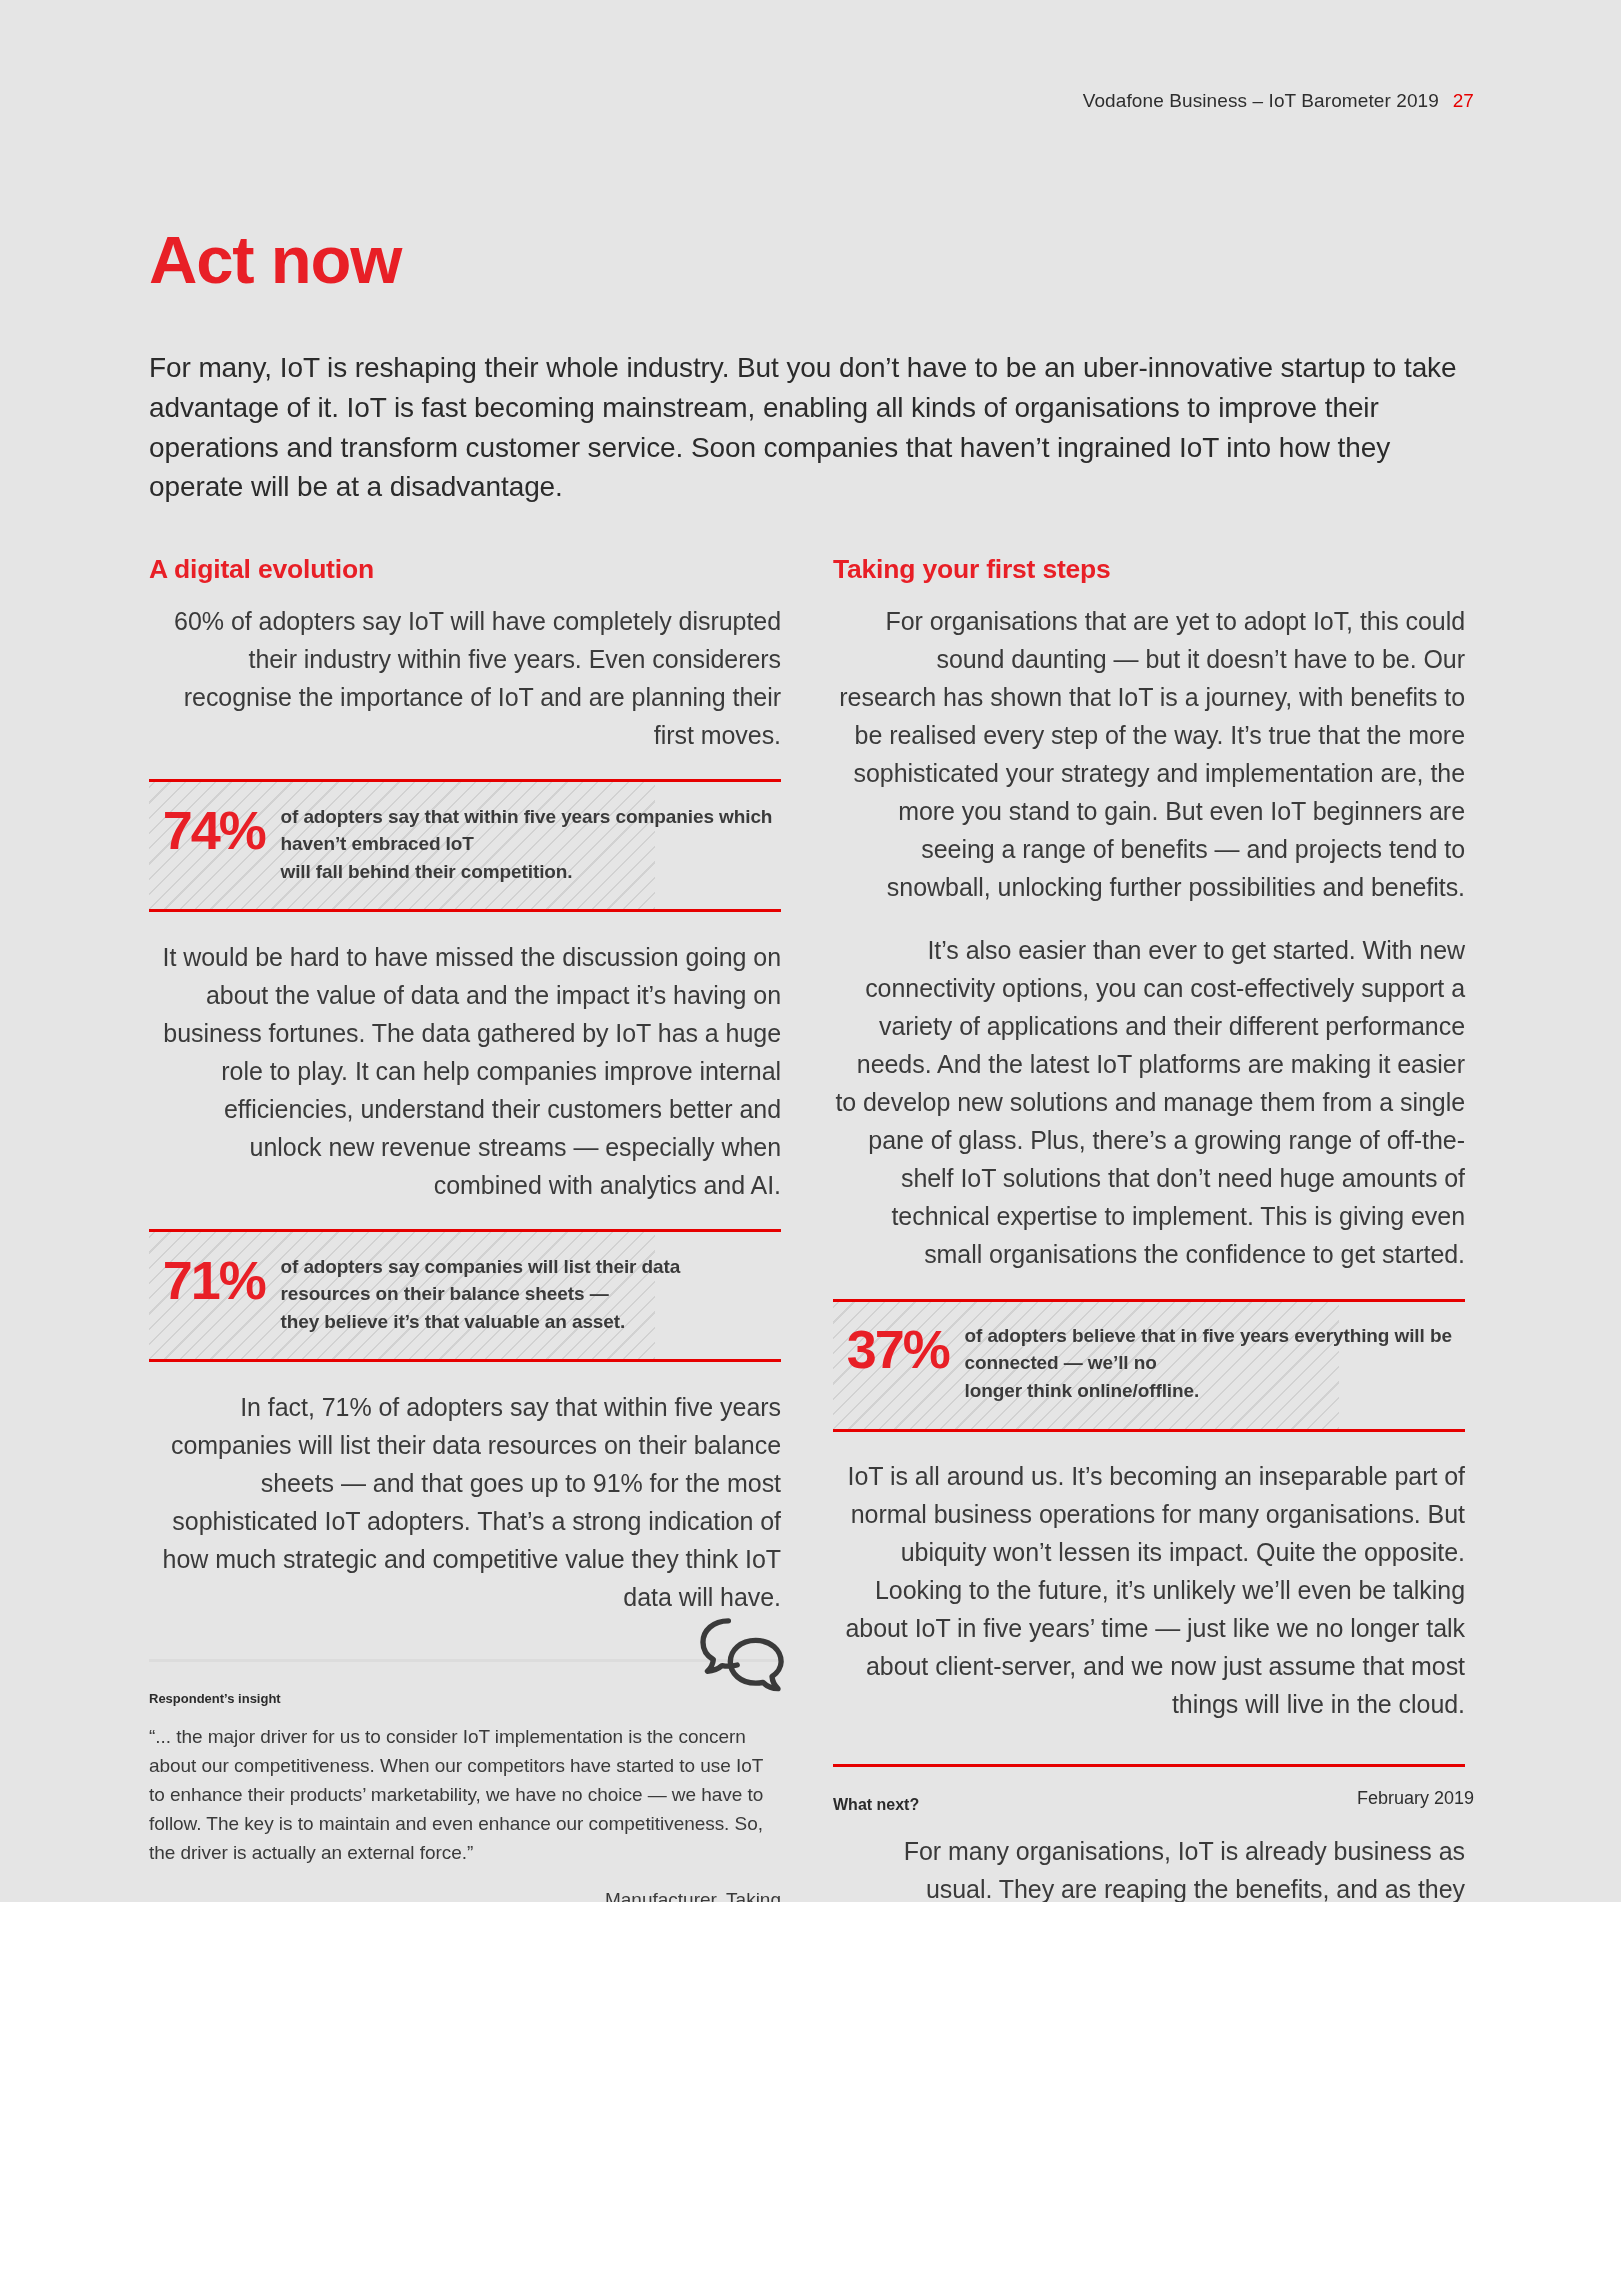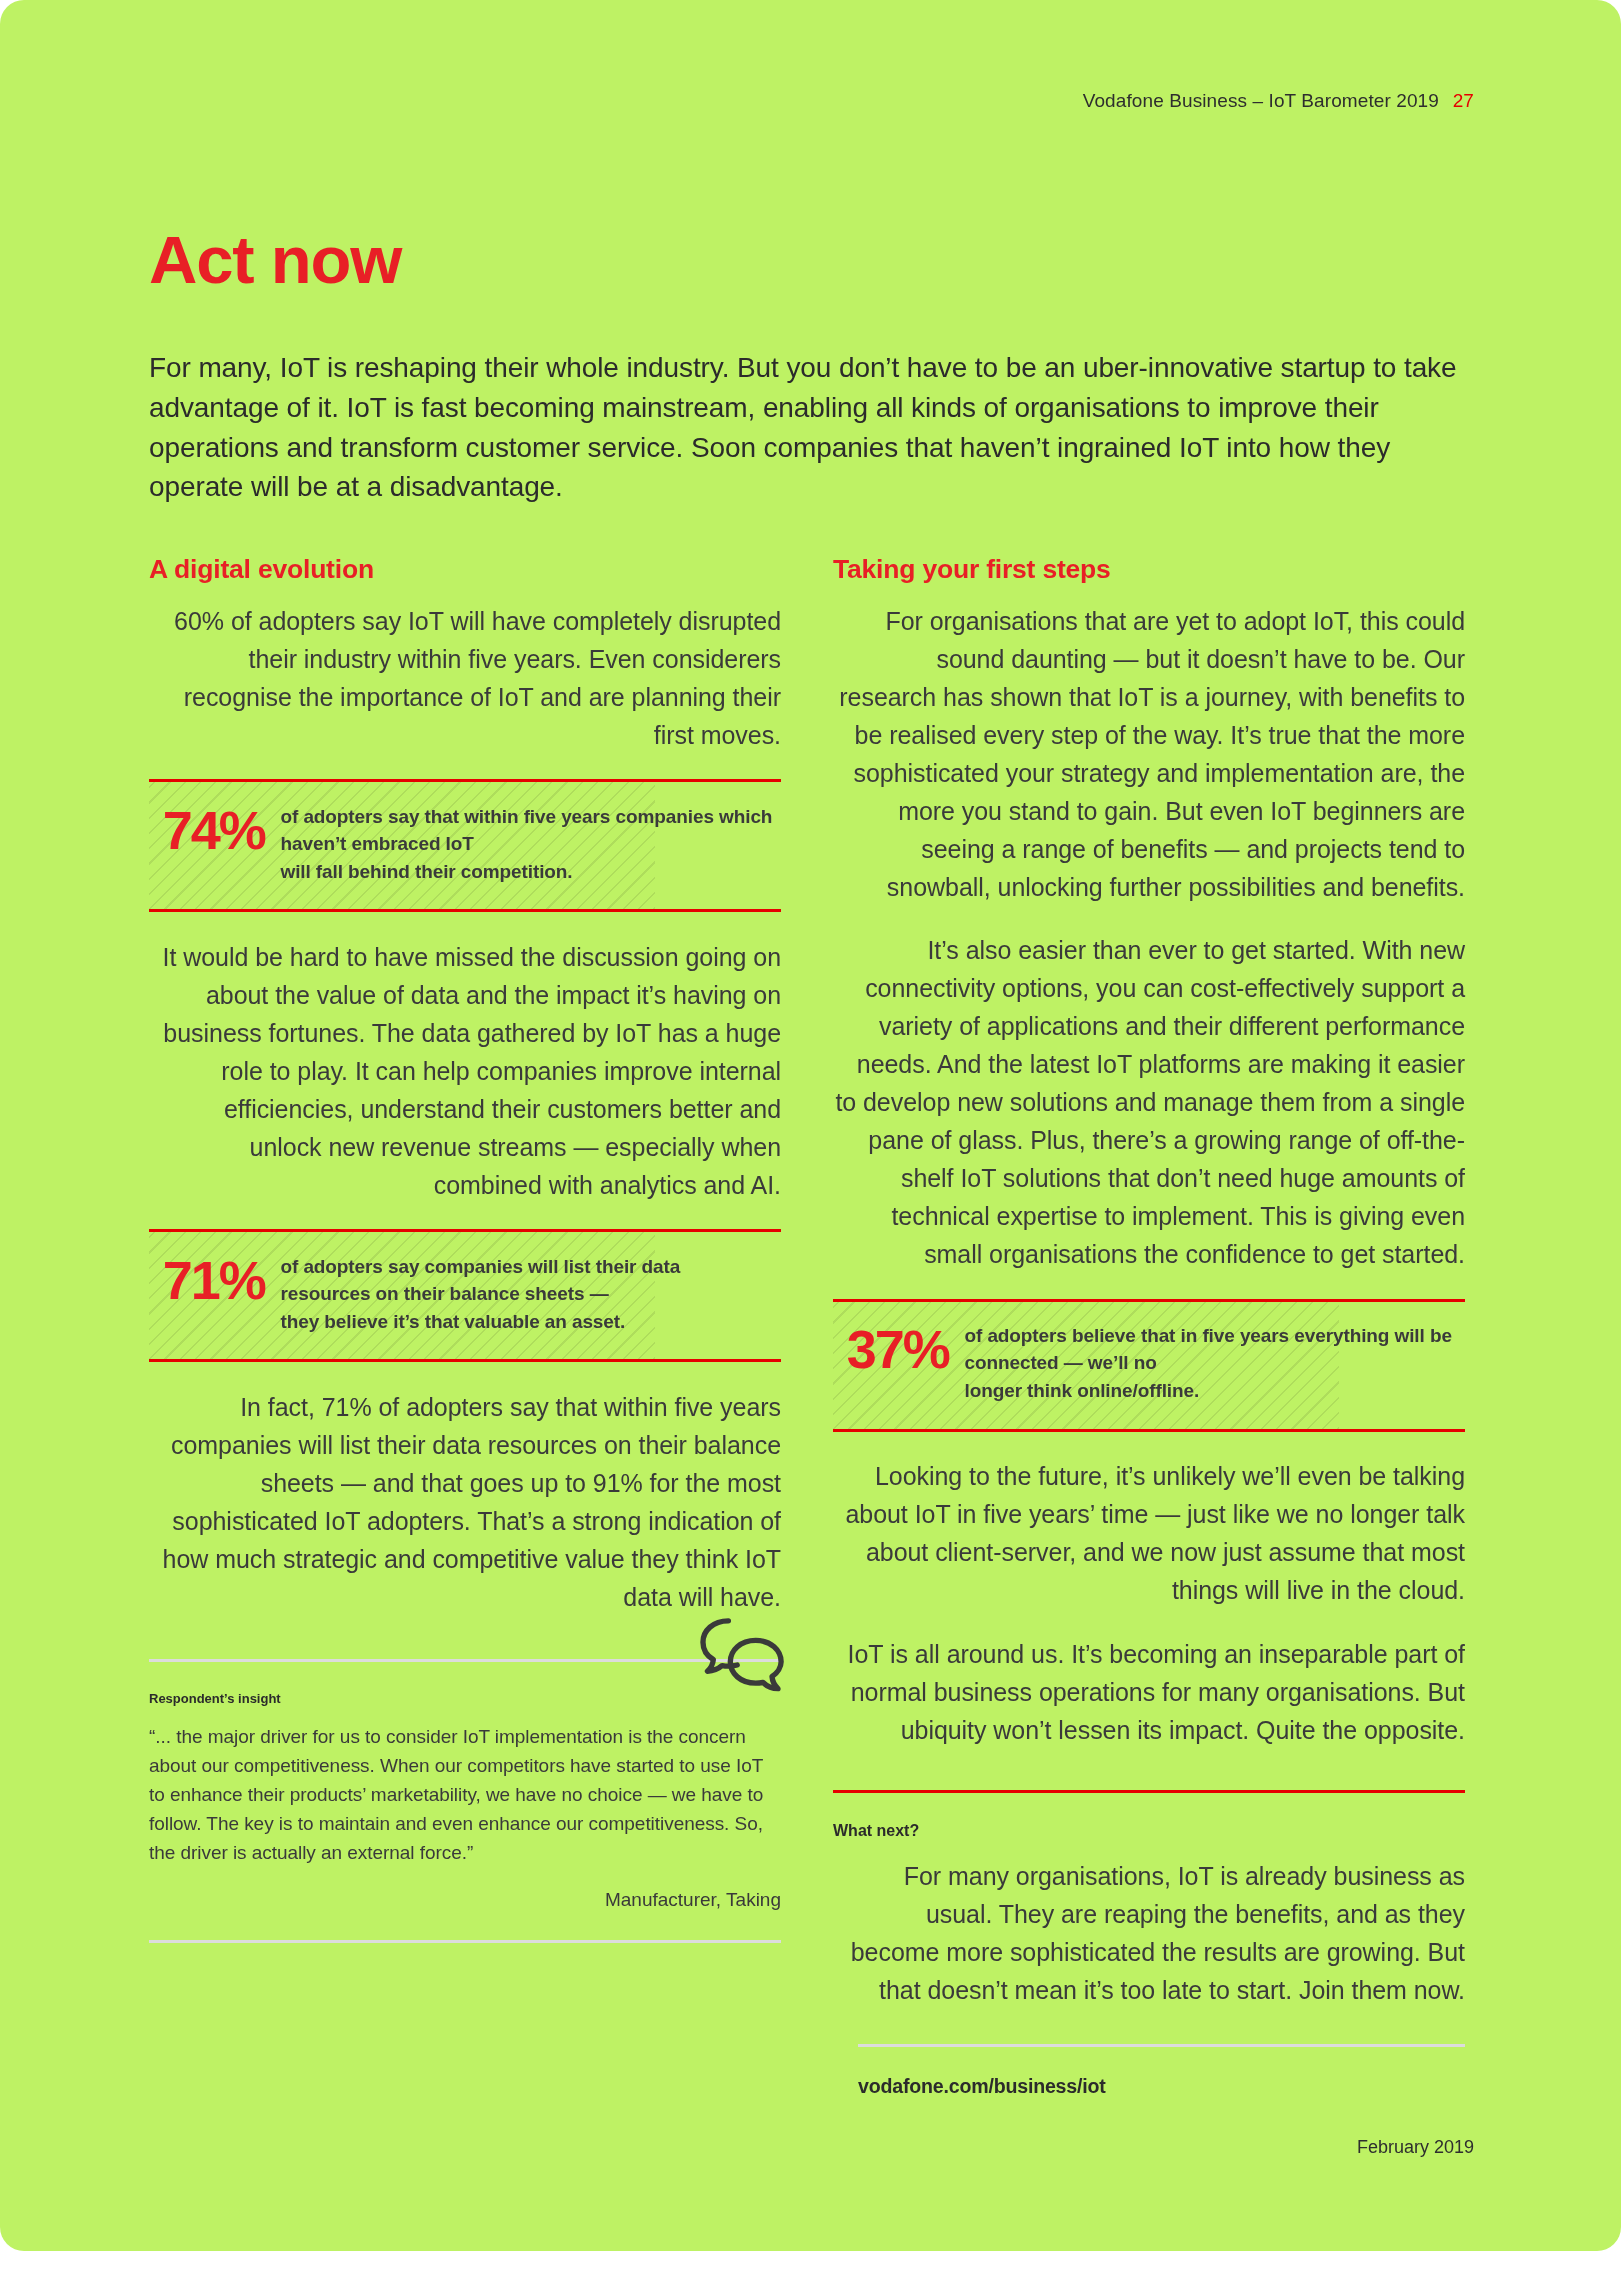--- a/index.html
+++ b/index.html
@@ -7,25 +7,24 @@
     padding: 0;
     background: #ffffff;
   }
   body {
     font-family: "Liberation Sans", sans-serif;
     color: #3c3c3c;
   }
   .page {
     position: relative;
     width: 1621px;
-    height: 2251px;
-    background: #bef264;
+    height: 1902px;
+    background: #e5e5e5;
     box-sizing: border-box;
     overflow: hidden;
-    border-radius: 24px;
   }
 
   
   .running-head {
     position: absolute;
     top: 90px;
     right: 147px;
     font-size: 19px;
     color: #2e2e2e;
     letter-spacing: 0.1px;
@@ -279,22 +278,22 @@
       <div class="hatch"></div>
       <div class="stat-inner">
         <span class="pct">37%</span>
         <div class="stat-text">
           <span>of adopters believe that in five years everything will be connected — we’ll no</span>
           <span class="wrap-under">longer think online/offline.</span>
         </div>
       </div>
     </div>
 
+    <p class="body tight">IoT is all around us. It’s becoming an inseparable part of normal business operations for many organisations. But ubiquity won’t lessen its impact. Quite the opposite.</p>
     <p class="body">Looking to the future, it’s unlikely we’ll even be talking about IoT in five years’ time — just like we no longer talk about client-server, and we now just assume that most things will live in the cloud.</p>
-    <p class="body tight">IoT is all around us. It’s becoming an inseparable part of normal business operations for many organisations. But ubiquity won’t lessen its impact. Quite the opposite.</p>
 
     <div class="what-next">
       <h3 class="what-next-head">What next?</h3>
       <p class="body tight">For many organisations, IoT is already business as usual. They are reaping the benefits, and as they become more sophisticated the results are growing. But that doesn’t mean it’s too late to start. Join them now.</p>
       <div class="url-block">vodafone.com/business/iot</div>
     </div>
 
   </div>
 
   <div class="footer-date">February 2019</div>

